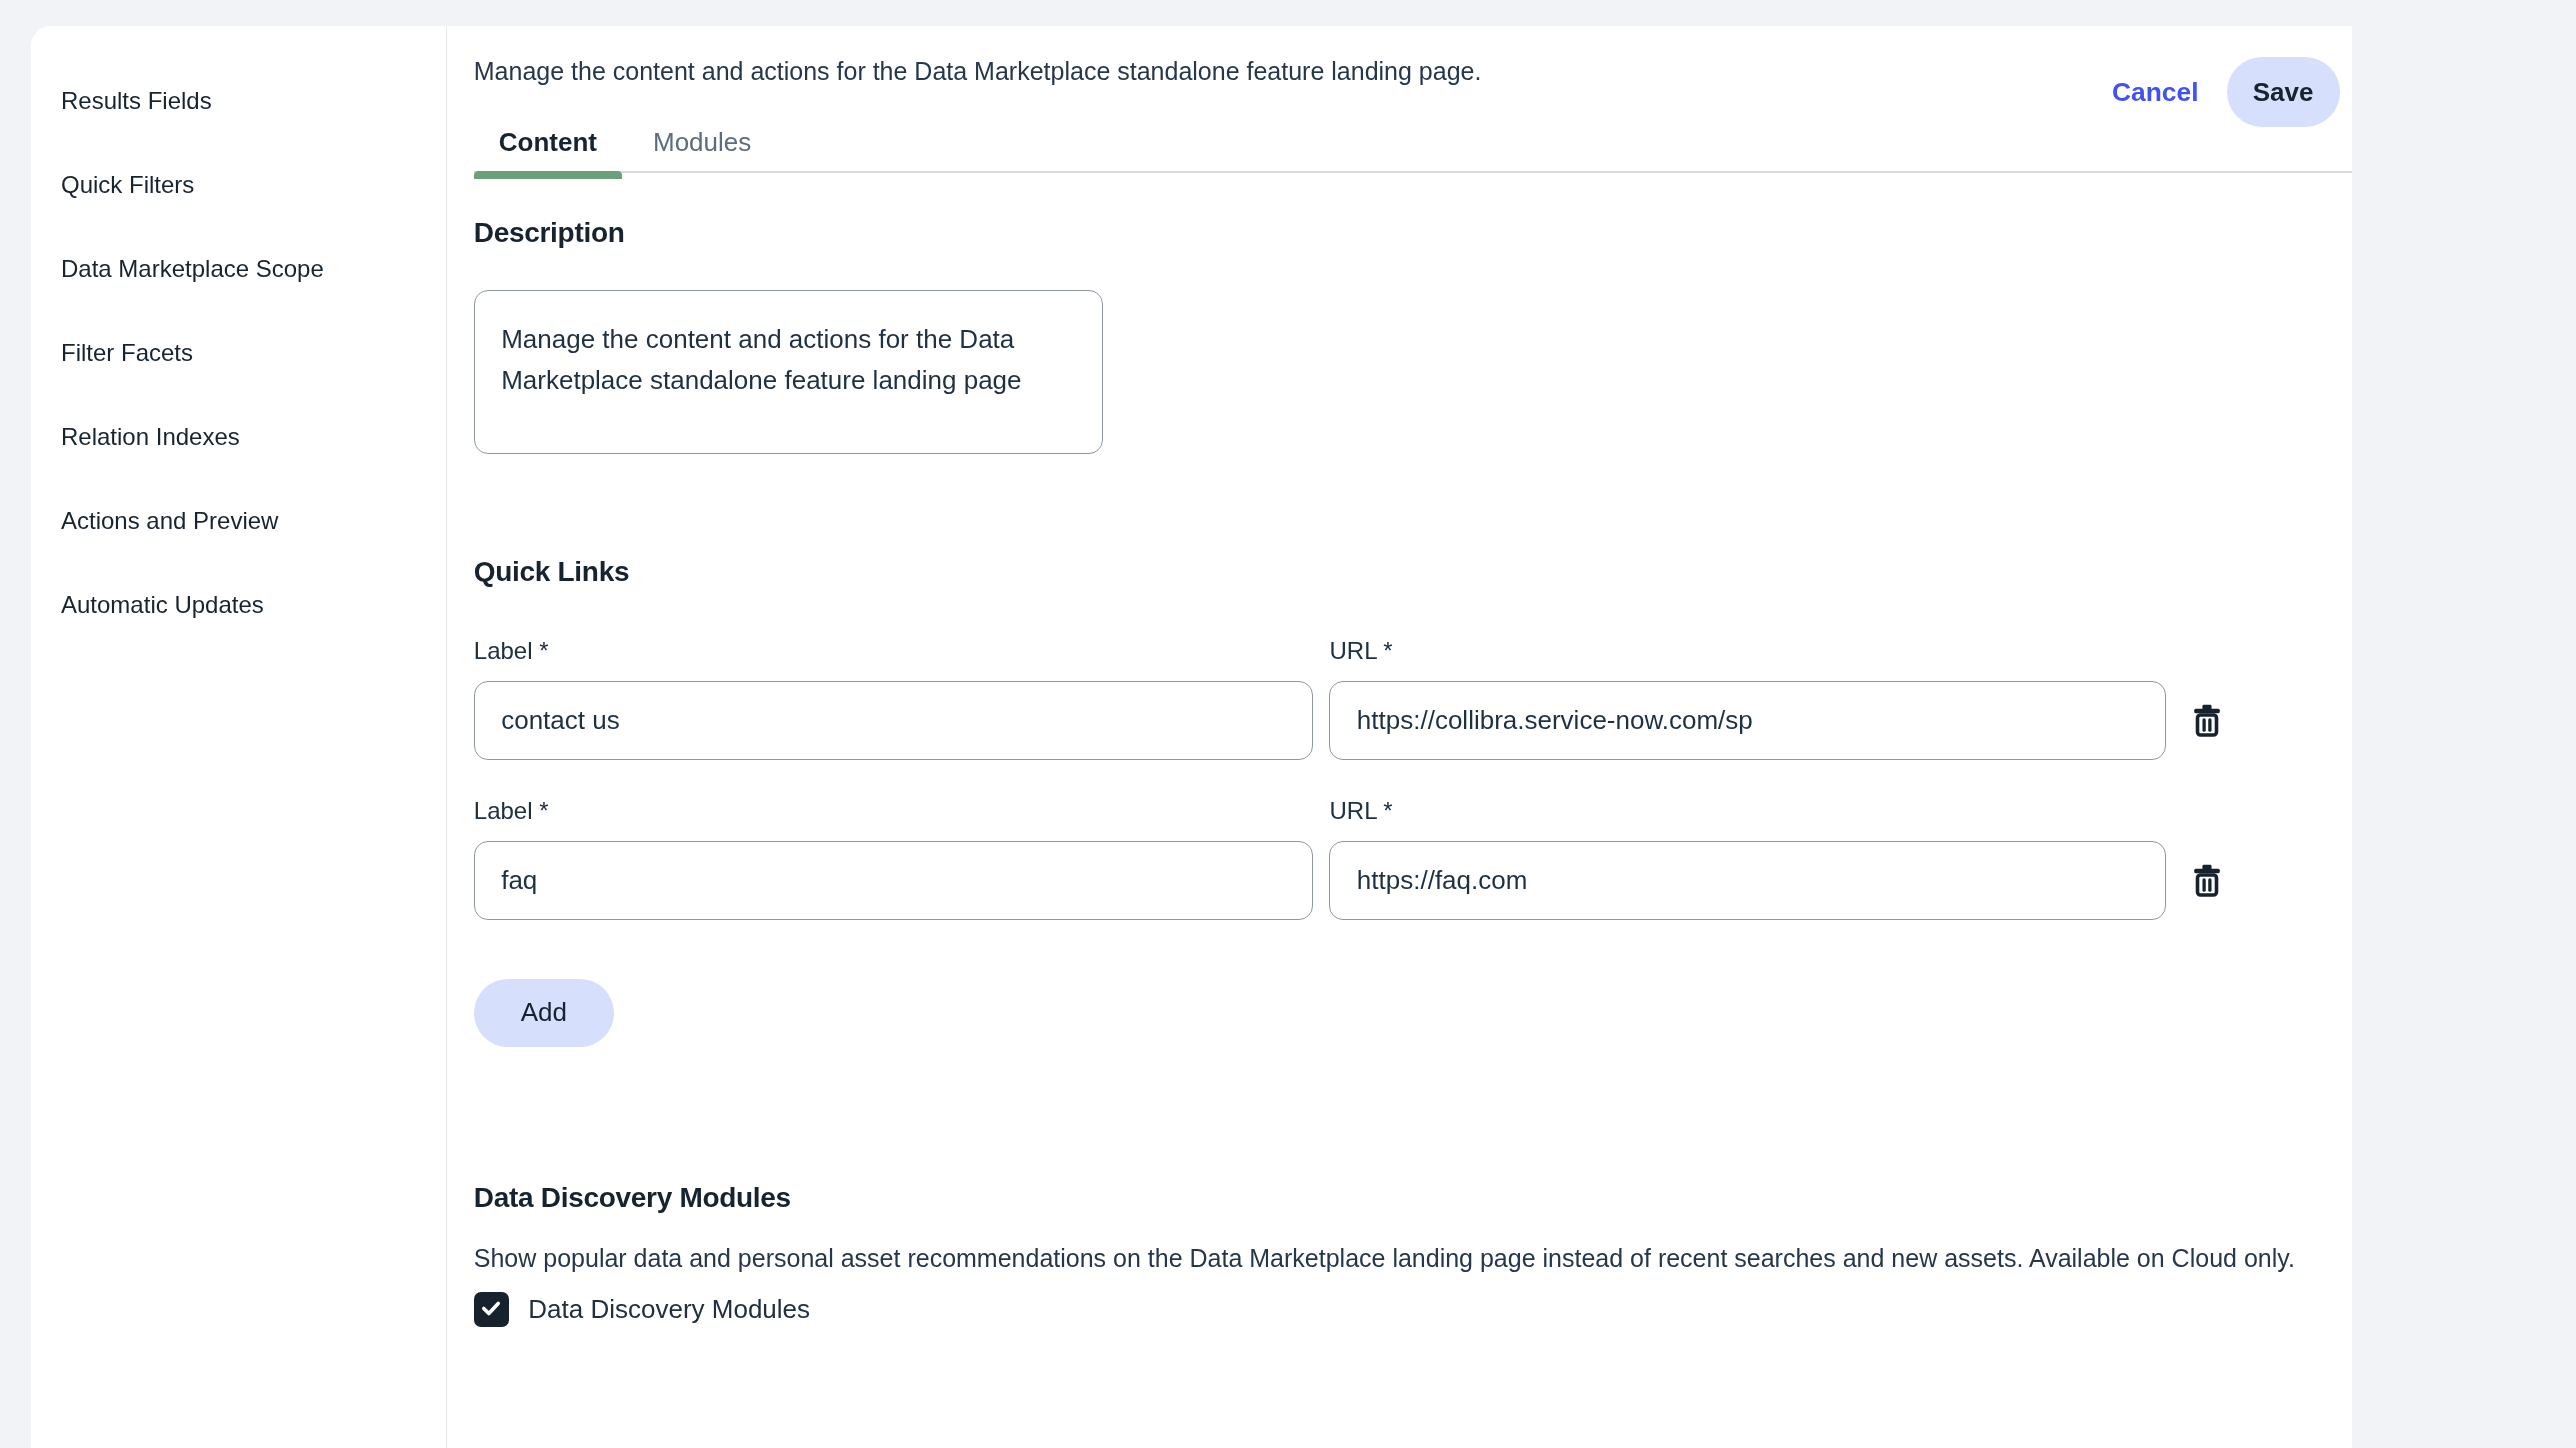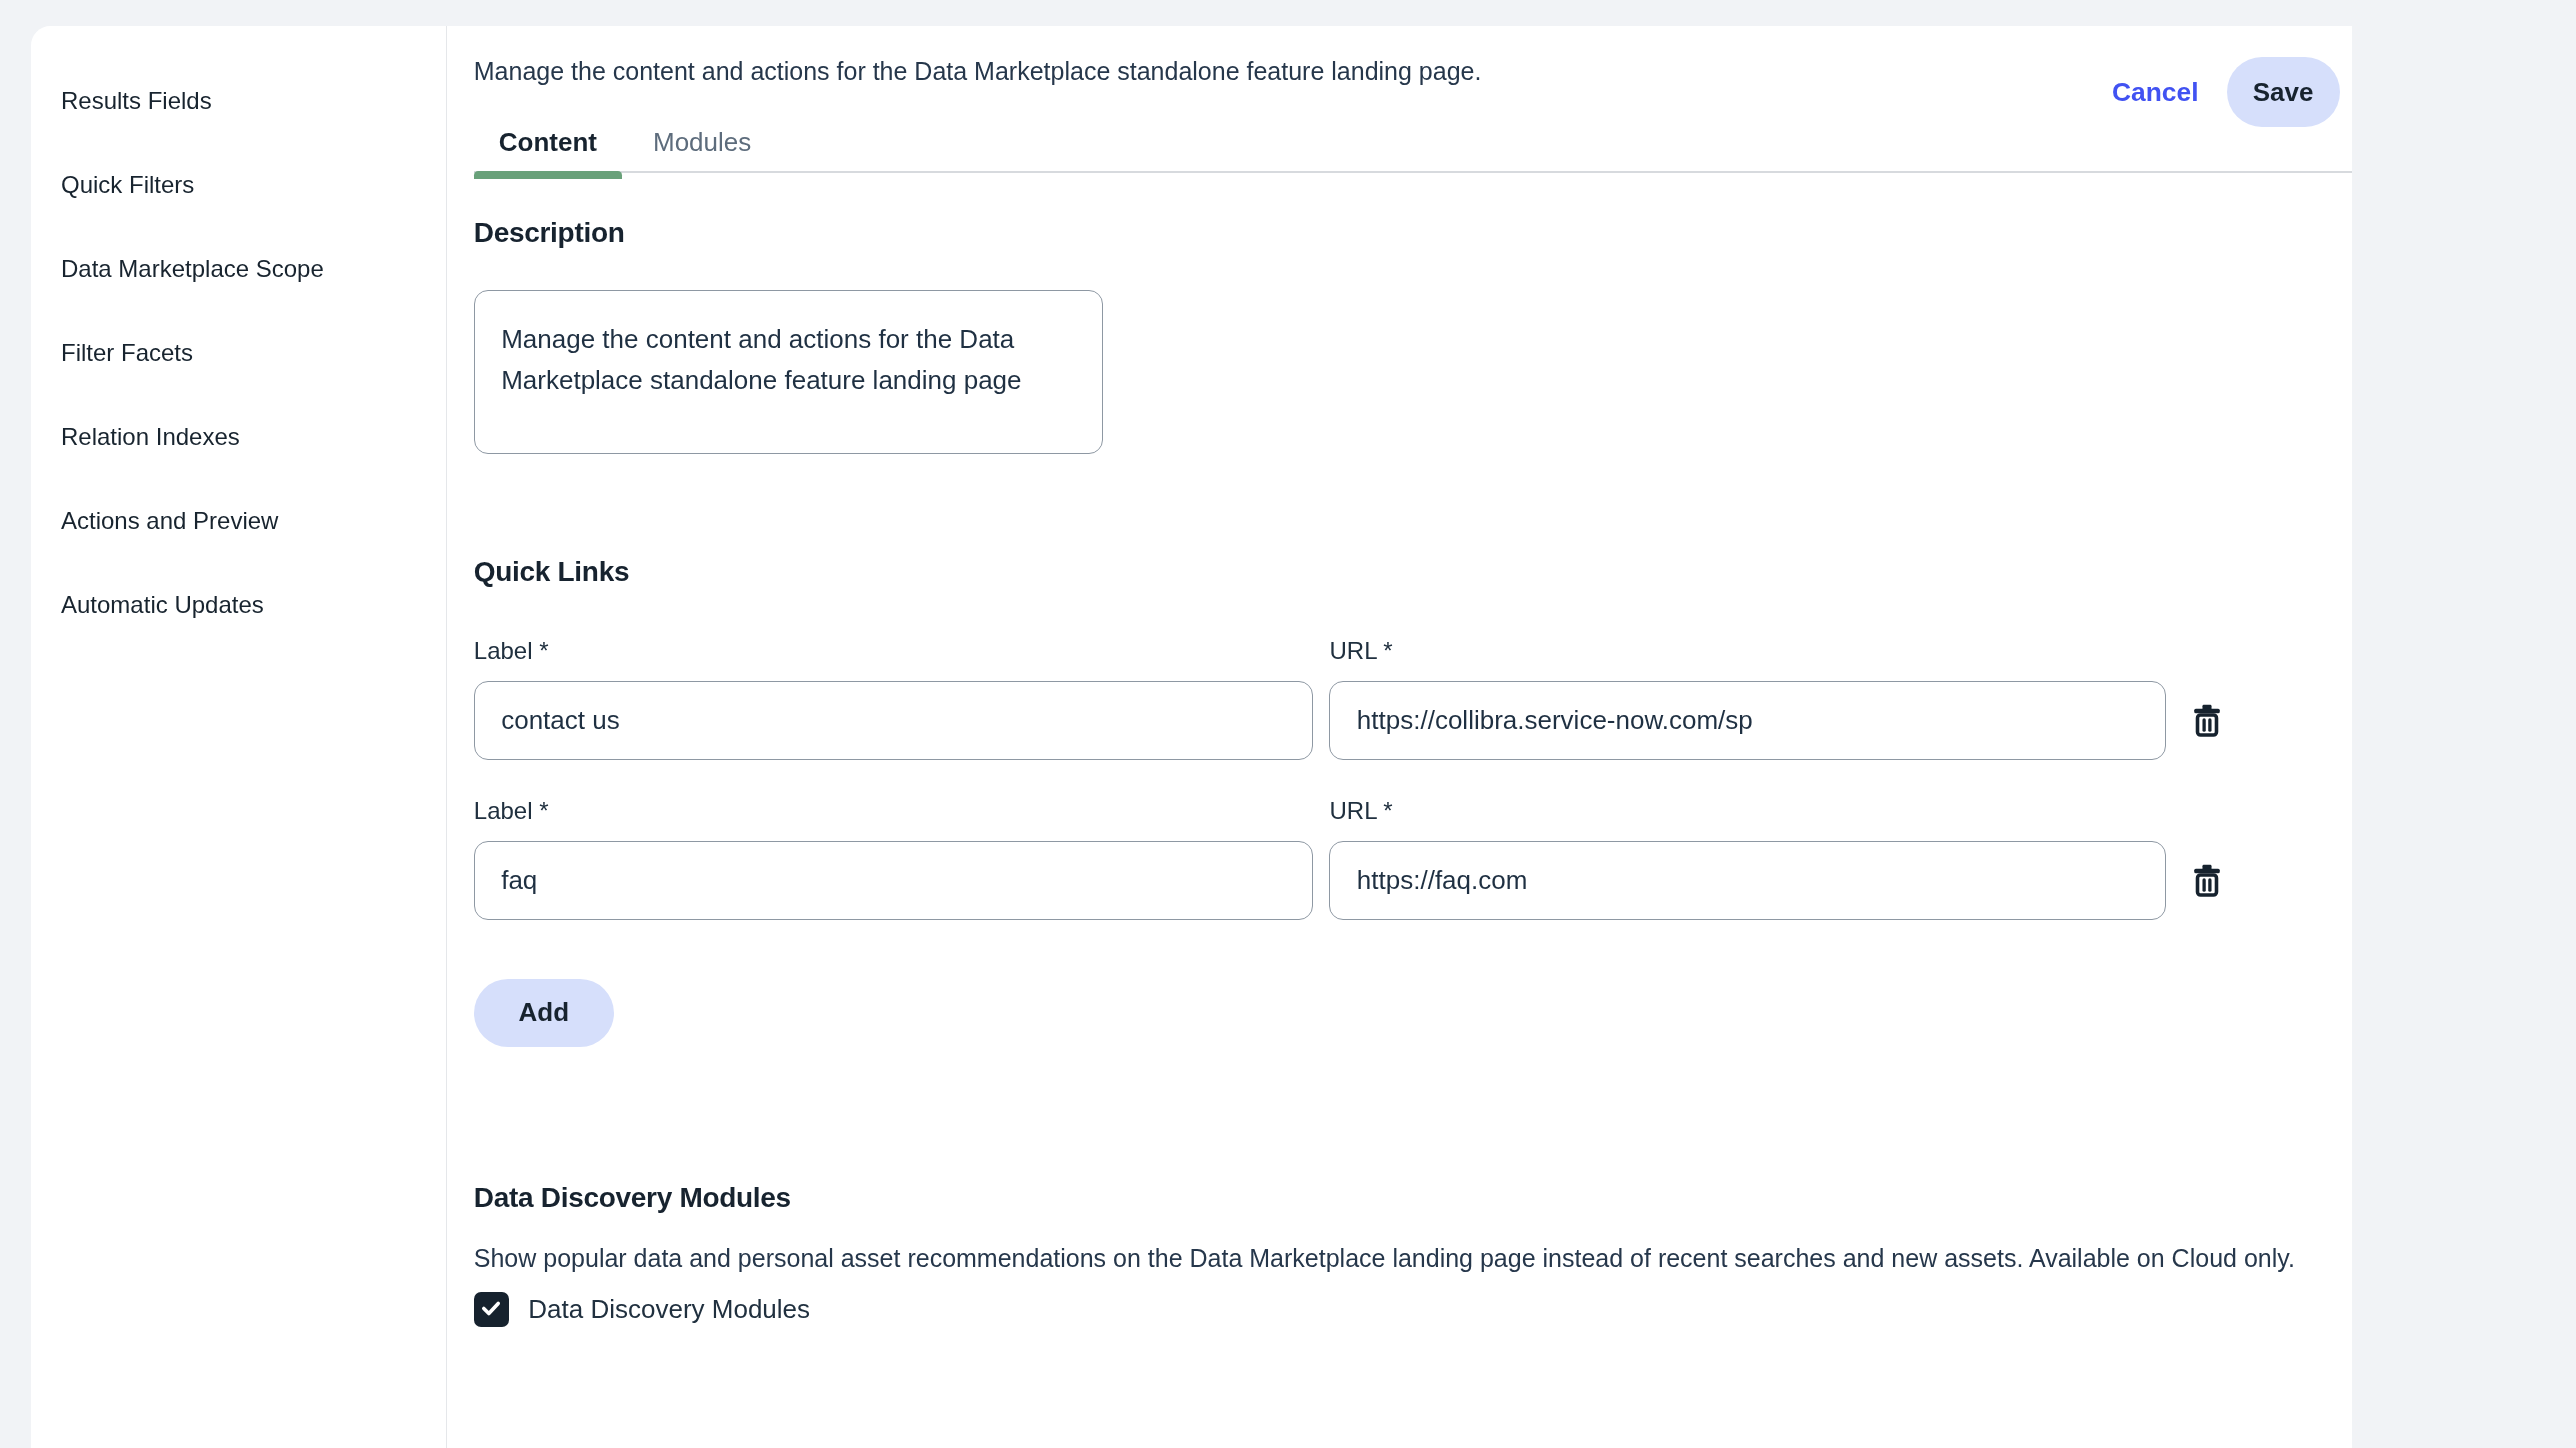--- a/index.html
+++ b/index.html
@@ -82,21 +82,21 @@
     border-radius:14px;padding:0 26.4px;font-size:26px;color:var(--inputtext);
     font-family:inherit;background:var(--card);outline:none;display:block;
   }
   .trash-btn{
     background:none;border:none;cursor:pointer;width:32px;height:33px;
     align-self:end;margin-bottom:23px;margin-left:7.7px;padding:0;
   }
   .trash-btn svg{display:block;}
   .add-btn{
     margin-top:59px;width:140px;height:68px;border:none;border-radius:34px;
-    background:var(--pill);color:var(--heading);font-size:26px;font-weight:700;
+    background:var(--pill);color:var(--heading);font-size:26px;font-weight:400;
     cursor:pointer;font-family:inherit;
   }
   .h-ddm{margin-top:129px;}
   .ddm-text{margin-top:23px;font-size:25px;line-height:32px;color:var(--body);max-width:2018px;}
   .checkbox-row{margin-top:18px;display:flex;align-items:center;gap:19.5px;}
   .checkbox{
     width:35px;height:35px;border-radius:7px;background:var(--checkbox);
     display:flex;align-items:center;justify-content:center;cursor:pointer;flex:0 0 35px;
   }
   .checkbox-label{font-size:26px;color:var(--label);cursor:pointer;}

